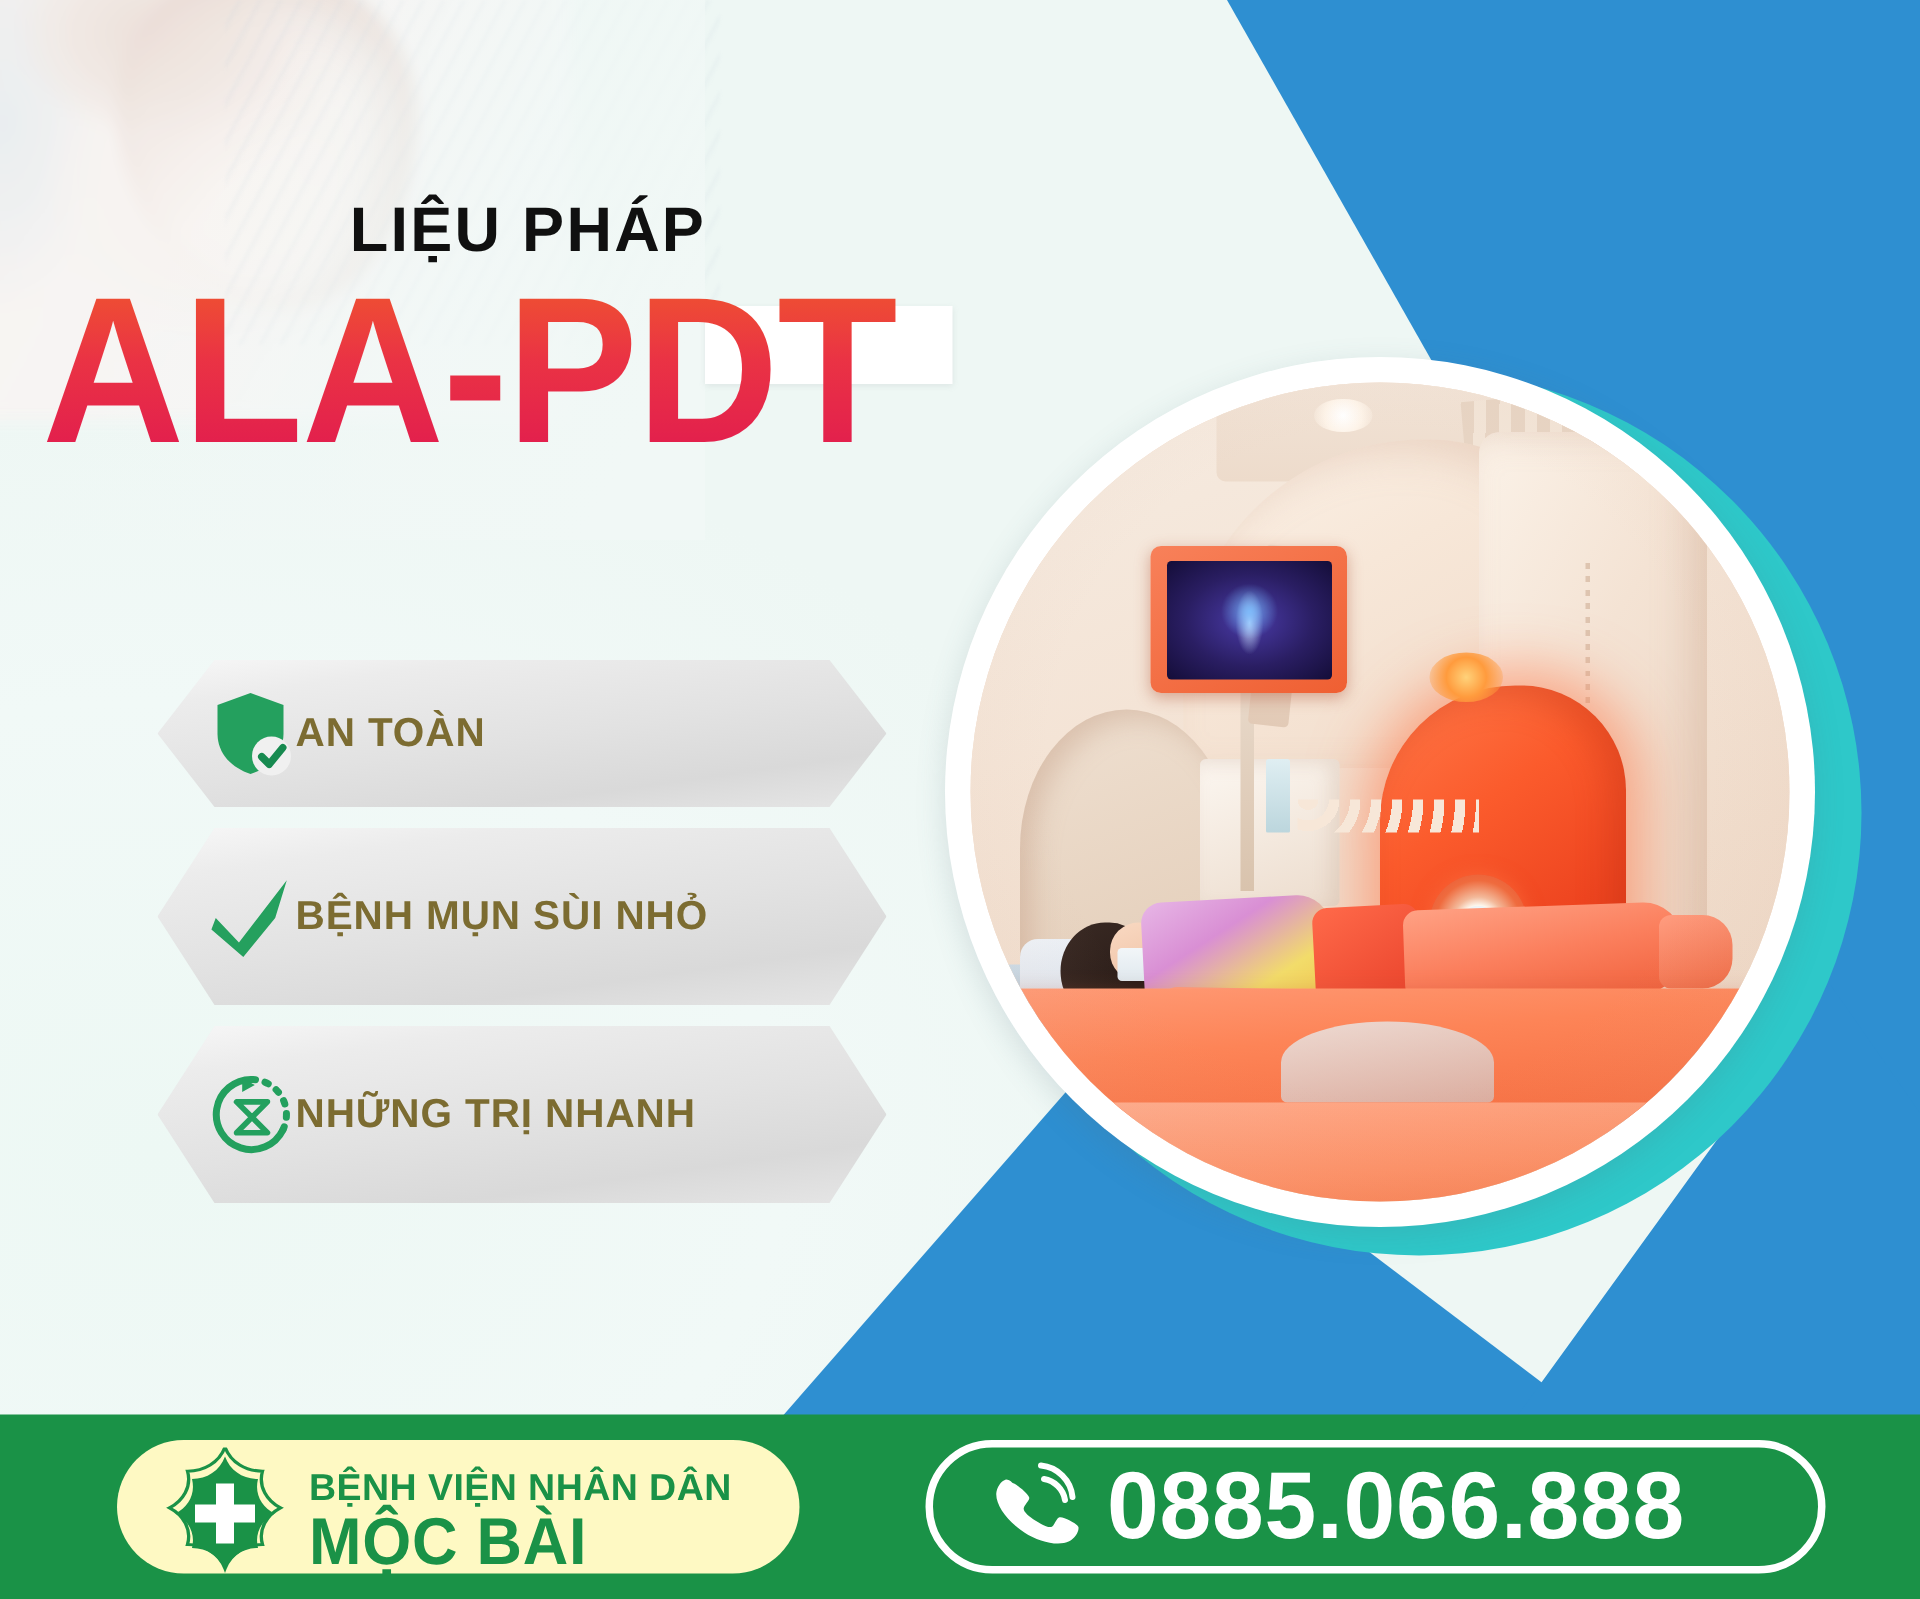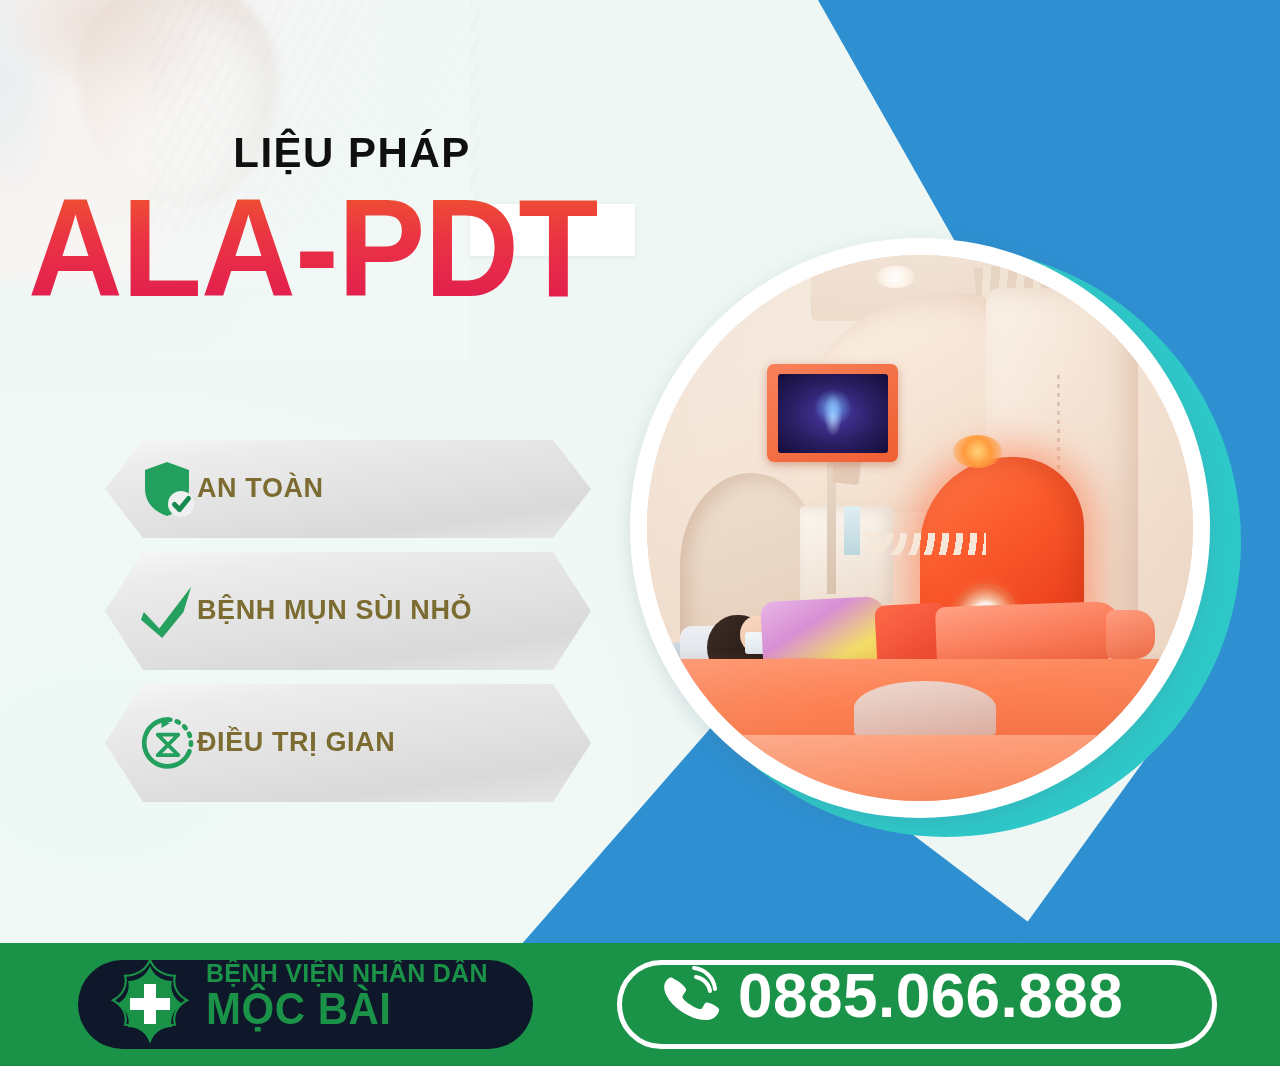--- a/index.html
+++ b/index.html
@@ -394,23 +394,23 @@
   
   .footer {
     position:absolute; left:0; bottom:0;
     width:1280px; height:123px;
     background:var(--green);
     display:flex; align-items:center;
   }
   .footer-logo {
     position:absolute; left:78px; top:17px;
     width:455px; height:89px;
-    background:#0f172a;
+    background:#fef9c3;
     border-radius:46px;
-    display:flex; align-items:flex-start;
+    display:flex; align-items:flex-end;
     padding-left:30px;
   }
   .logo-mark { width:92px; min-width:92px; }
   .logo-mark svg { display:block; }
   .logo-text { padding-left:6px; }
   .logo-line1 {
     color:var(--green);
     font-size:25px; font-weight:700;
     letter-spacing:.3px; line-height:1.05;
     white-space:nowrap;
@@ -422,21 +422,21 @@
     white-space:nowrap;
     transform:scaleY(1.05);
     transform-origin:left top;
   }
 
   .footer-phone {
     position:absolute; left:617px; top:17px;
     width:600px; height:89px;
     border:5px solid #ffffff;
     border-radius:46px;
-    display:flex; 
+    display:flex; align-items:center;
     padding-left:36px;
   }
   .phone-icon { width:72px; min-width:72px; }
   .phone-icon svg { display:block; }
   .phone-number {
     color:#ffffff;
     font-size:62px; font-weight:700;
     letter-spacing:.5px;
     line-height:1;
     white-space:nowrap;
@@ -537,21 +537,21 @@
     <div class="badge h2">
       <div class="badge-icon">
         <svg width="62" height="62" viewBox="0 0 62 62">
           <path d="M31 6 A25 25 0 1 0 53 42" stroke="#23a05e" stroke-width="5" fill="none" stroke-linecap="round"></path>
           <path d="M53 42 A25 25 0 0 0 31 6" stroke="#23a05e" stroke-width="5" fill="none" stroke-linecap="round" stroke-dasharray="2.5 7"></path>
           <path d="M24 5 L33 10 L24 15 Z" fill="#23a05e"></path>
           <path d="M20 22 L42 22 L31 33 L42 44 L20 44 L31 33 Z" stroke="#23a05e" stroke-width="4" fill="none" stroke-linejoin="round"></path>
         </svg>
       </div>
       <div class="badge-text">
-        <span class="l2">ĐIỀU TRỊ GIAN</span>
+        <span class="l2">NHỮNG TRỊ NHANH</span>
       </div>
     </div>
 
   </div>
 
   <div class="footer">
 
     <div class="footer-logo">
       <div class="logo-mark">
         <svg width="84" height="84" viewBox="0 0 84 84">

